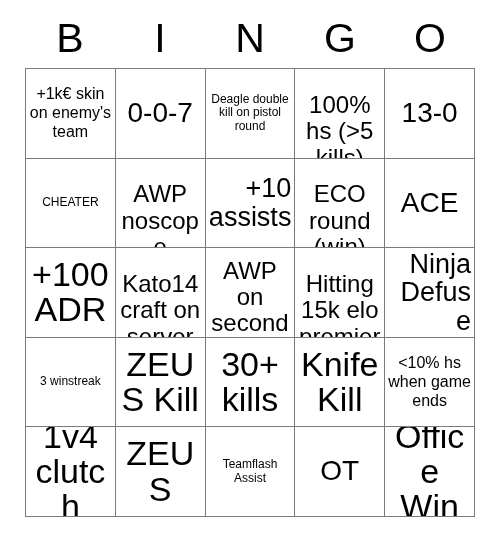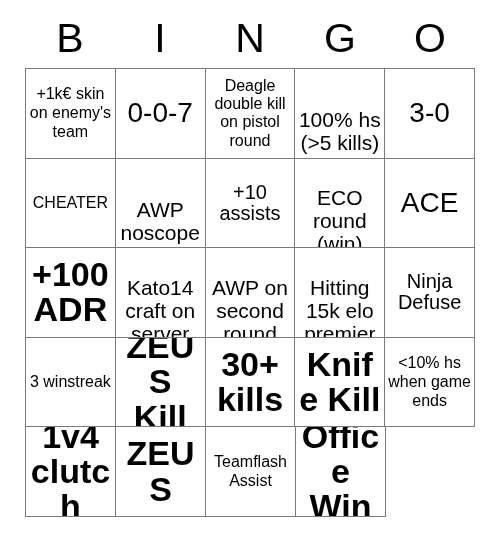--- a/index.html
+++ b/index.html
@@ -62,24 +62,24 @@
     background: #ffffff;
   }
   .cell span {
     display: block;
     width: 100%;
     line-height: 1.08;
     word-wrap: break-word;
   }
   
   .fs-xs span { font-size: 16px; line-height: 1.18; }
-  .fs-s  span { font-size: 16px; line-height: 1.14; }
-  .fs-m  span { font-size: 21px; line-height: 1.10; margin-top: 36px; }
-  .fs-l  span { font-size: 20px; line-height: 1.06; }
-  .fs-xl span { font-size: 34px; line-height: 1.04; font-weight: bold; }
+  .fs-s  span { font-size: 12px; line-height: 1.14; }
+  .fs-m  span { font-size: 24px; line-height: 1.10; margin-top: 36px; }
+  .fs-l  span { font-size: 27px; line-height: 1.06; text-align: right; }
+  .fs-xl span { font-size: 34px; line-height: 1.04; }
   .fs-xxl span { font-size: 28px; line-height: 1.02; }
 </style>
 </head>
 <body>
 
 <div class="card">
 
   <div class="header-row">
     <div class="header-cell">B</div>
     <div class="header-cell">I</div>
@@ -97,21 +97,21 @@
       <div class="cell fs-xxl">
           <span>0-0-7</span>
         </div>
       <div class="cell fs-s">
           <span>Deagle double kill on pistol round</span>
         </div>
       <div class="cell fs-m">
           <span>100% hs (&gt;5 kills)</span>
         </div>
       <div class="cell fs-xxl">
-          <span>3-0</span>
+          <span>13-0</span>
         </div>
     </div>
 
     <div class="grid-row">
       <div class="cell fs-s">
           <span>CHEATER</span>
         </div>
       <div class="cell fs-m">
           <span>AWP noscope</span>
         </div>
@@ -165,19 +165,22 @@
     <div class="grid-row">
       <div class="cell fs-xl">
           <span>1v4 clutch</span>
         </div>
       <div class="cell fs-xl">
           <span>ZEUS</span>
         </div>
       <div class="cell fs-s">
           <span>Teamflash Assist</span>
         </div>
+      <div class="cell fs-xxl">
+          <span>OT</span>
+        </div>
       <div class="cell fs-xl">
           <span>Office Win</span>
         </div>
     </div>
 
   </div>
 </div>
 
 </body></html>

